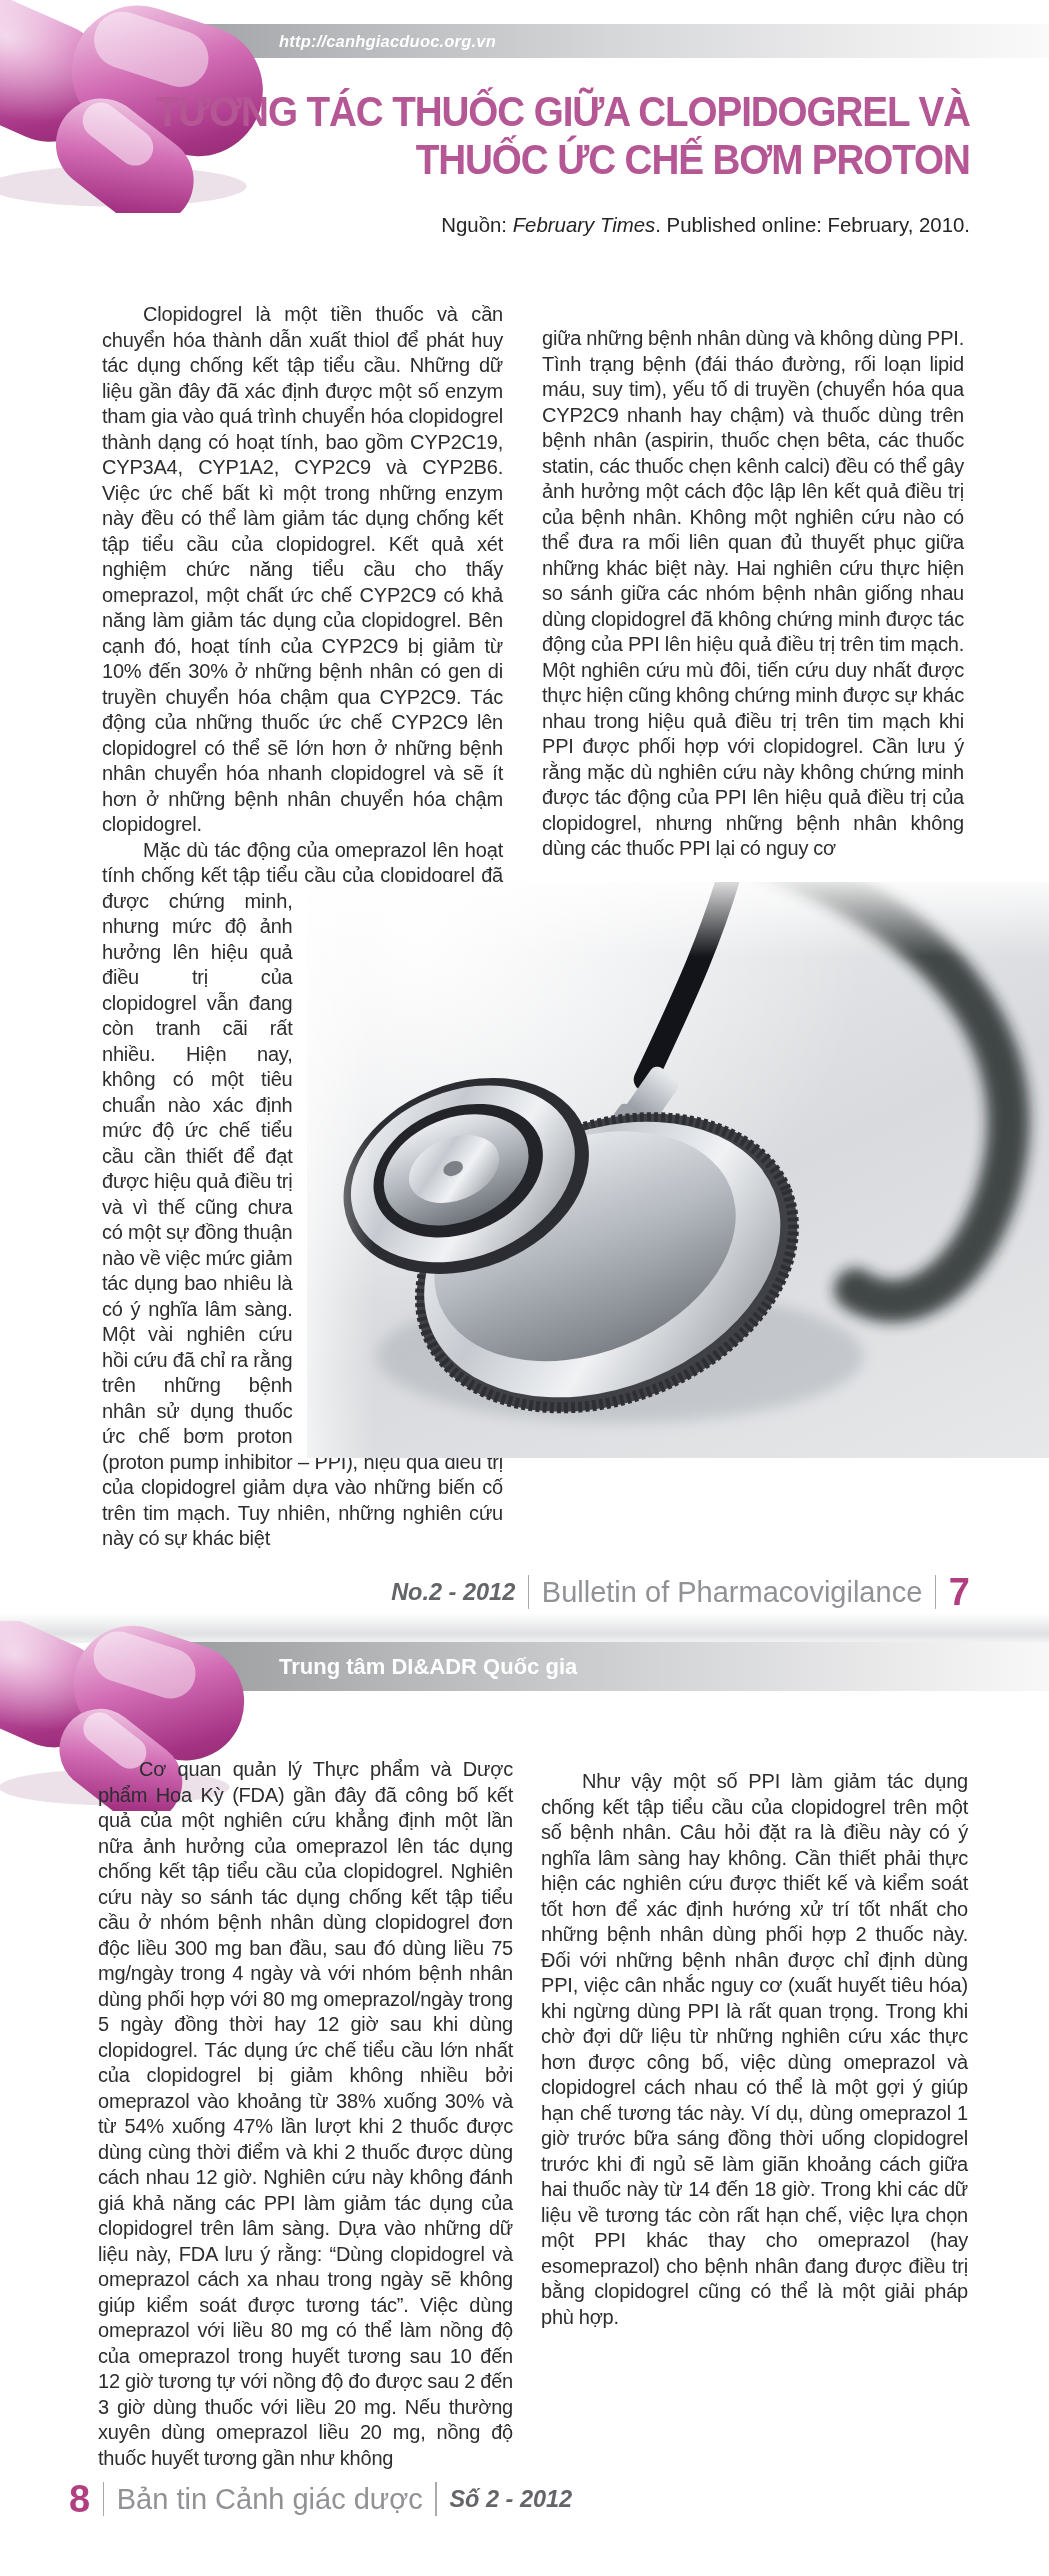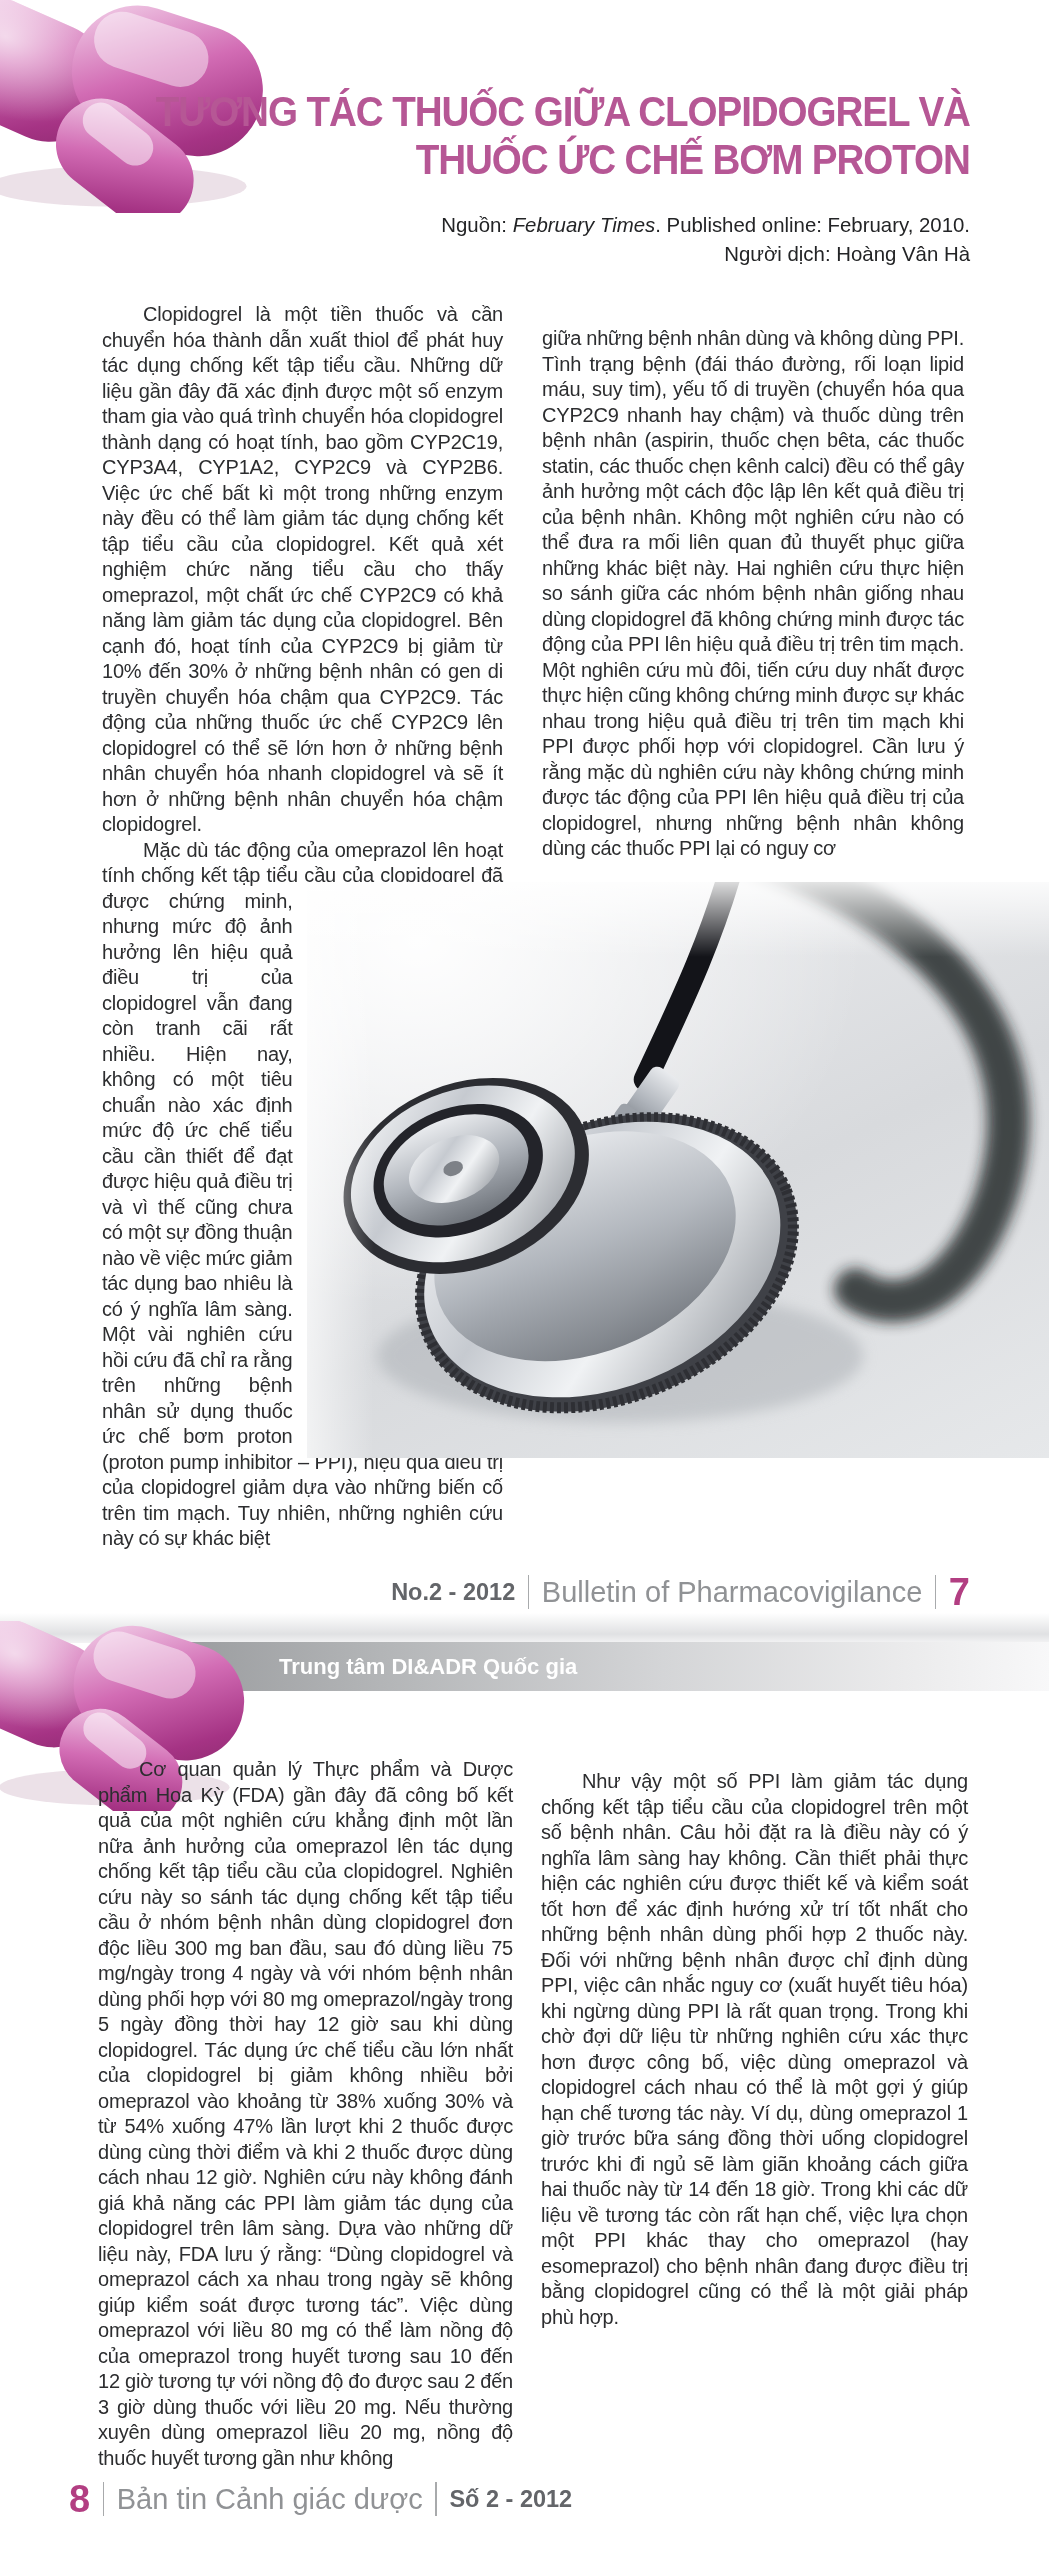--- a/index.html
+++ b/index.html
@@ -47,32 +47,35 @@
   .photo svg { position:absolute; left:0; top:0; }
   .photo::after { content:""; position:absolute; inset:0; pointer-events:none;
            background: linear-gradient(to bottom, rgba(255,255,255,.85), rgba(255,255,255,0) 13%),
                        linear-gradient(to right, rgba(255,255,255,.65), rgba(255,255,255,0) 9%); }
 
   
   .footer { position:absolute; display:flex; align-items:center; }
   .footer1 { right:80px; top:1573px; }
   .footer2 { left:69px;  top:2480px; }
   .f-div { width:1.6px; height:34px; background:#a8aaac; margin:0 12.5px; }
-  .f-strong { font-weight:bold; color:#636569; font-size:23.5px; }
+  .f-strong { font-weight:bold; color:#636569; font-size:23.5px;font-style:italic; }
   .f-light  { color:#909295; font-size:29px; }
   .f-page   { color:#b23e82; font-weight:bold; font-size:38px; line-height:38px; }
 
   .page-divider { position:absolute; left:0; top:1613px; width:1050px; height:30px;
            background:linear-gradient(to bottom,#ffffff,#e0e1e3 70%,#f3f3f4); }
 </style>
 </head>
 <body>
 
 <div class="canvas">
 
+  <div class="band band1">
+    <span class="band-url">http://canhgiacduoc.org.vn</span>
+  </div>
 
   <svg class="pills pills1" viewBox="0 0 345 272">
     <defs>
       <linearGradient id="pg1" x1="0" y1="0" x2="1" y2="1">
         <stop offset="0" stop-color="#f6dcef"></stop>
           <stop offset=".45" stop-color="#d26cb4"></stop>
         <stop offset=".8" stop-color="#a53384"></stop>
           <stop offset="1" stop-color="#8c2a6e"></stop>
       </linearGradient>
       <radialGradient id="ph1" cx=".35" cy=".3" r=".65">
@@ -95,21 +98,20 @@
     </g>
   </svg>
 
   <div class="title-block">
     <div>TƯƠNG TÁC THUỐC GIỮA CLOPIDOGREL VÀ</div>
     <div>THUỐC ỨC CHẾ BƠM PROTON</div>
   </div>
 
   <div class="source-block">
     <div><span>Nguồn: </span><i>February Times</i><span>. Published online: February, 2010.</span></div>
-    <div>Người dịch: Hoàng Vân Hà</div>
   </div>
 
   <div class="col col-left-p1">
     <p class="para indent">Clopidogrel là một tiền thuốc và cần chuyển hóa thành dẫn xuất thiol để phát huy tác dụng chống kết tập tiểu cầu. Những dữ liệu gần đây đã xác định được một số enzym tham gia vào quá trình chuyển hóa clopidogrel thành dạng có hoạt tính, bao gồm CYP2C19, CYP3A4, CYP1A2, CYP2C9 và CYP2B6. Việc ức chế bất kì một trong những enzym này đều có thể làm giảm tác dụng chống kết tập tiểu cầu của clopidogrel. Kết quả xét nghiệm chức năng tiểu cầu cho thấy omeprazol, một chất ức chế CYP2C9 có khả năng làm giảm tác dụng của clopidogrel. Bên cạnh đó, hoạt tính của CYP2C9 bị giảm từ 10% đến 30% ở những bệnh nhân có gen di truyền chuyển hóa chậm qua CYP2C9. Tác động của những thuốc ức chế CYP2C9 lên clopidogrel có thể sẽ lớn hơn ở những bệnh nhân chuyển hóa nhanh clopidogrel và sẽ ít hơn ở những bệnh nhân chuyển hóa chậm clopidogrel.</p>
     <p class="para indent"><span>Mặc dù tác động của omeprazol lên hoạt tính chống kết tập tiểu cầu của clopidogrel </span><span class="photo-spacer"></span><span>đã được chứng minh, nhưng mức độ ảnh hưởng lên hiệu quả điều trị của clopidogrel vẫn đang còn tranh cãi rất nhiều. Hiện nay, không có một tiêu chuẩn nào xác định mức độ ức chế tiểu cầu cần thiết để đạt được hiệu quả điều trị và vì thế cũng chưa có một sự đồng thuận nào về việc mức giảm tác dụng bao nhiêu là có ý nghĩa lâm sàng. Một vài nghiên cứu hồi cứu đã chỉ ra rằng trên những bệnh nhân sử dụng thuốc ức chế bơm proton (proton pump inhibitor – PPI), hiệu quả điều trị của clopidogrel giảm dựa vào những biến cố trên tim mạch. Tuy nhiên, những nghiên cứu này có sự khác biệt</span></p>
   </div>
 
   <div class="col col-right-p1">
     <p class="para">giữa những bệnh nhân dùng và không dùng PPI. Tình trạng bệnh (đái tháo đường, rối loạn lipid máu, suy tim), yếu tố di truyền (chuyển hóa qua CYP2C9 nhanh hay chậm) và thuốc dùng trên bệnh nhân (aspirin, thuốc chẹn bêta, các thuốc statin, các thuốc chẹn kênh calci) đều có thể gây ảnh hưởng một cách độc lập lên kết quả điều trị của bệnh nhân. Không một nghiên cứu nào có thể đưa ra mối liên quan đủ thuyết phục giữa những khác biệt này. Hai nghiên cứu thực hiện so sánh giữa các nhóm bệnh nhân giống nhau dùng clopidogrel đã không chứng minh được tác động của PPI lên hiệu quả điều trị trên tim mạch. Một nghiên cứu mù đôi, tiến cứu duy nhất được thực hiện cũng không chứng minh được sự khác nhau trong hiệu quả điều trị trên tim mạch khi PPI được phối hợp với clopidogrel. Cần lưu ý rằng mặc dù nghiên cứu này không chứng minh được tác động của PPI lên hiệu quả điều trị của clopidogrel, nhưng những bệnh nhân không dùng các thuốc PPI lại có nguy cơ</p>
   </div>

